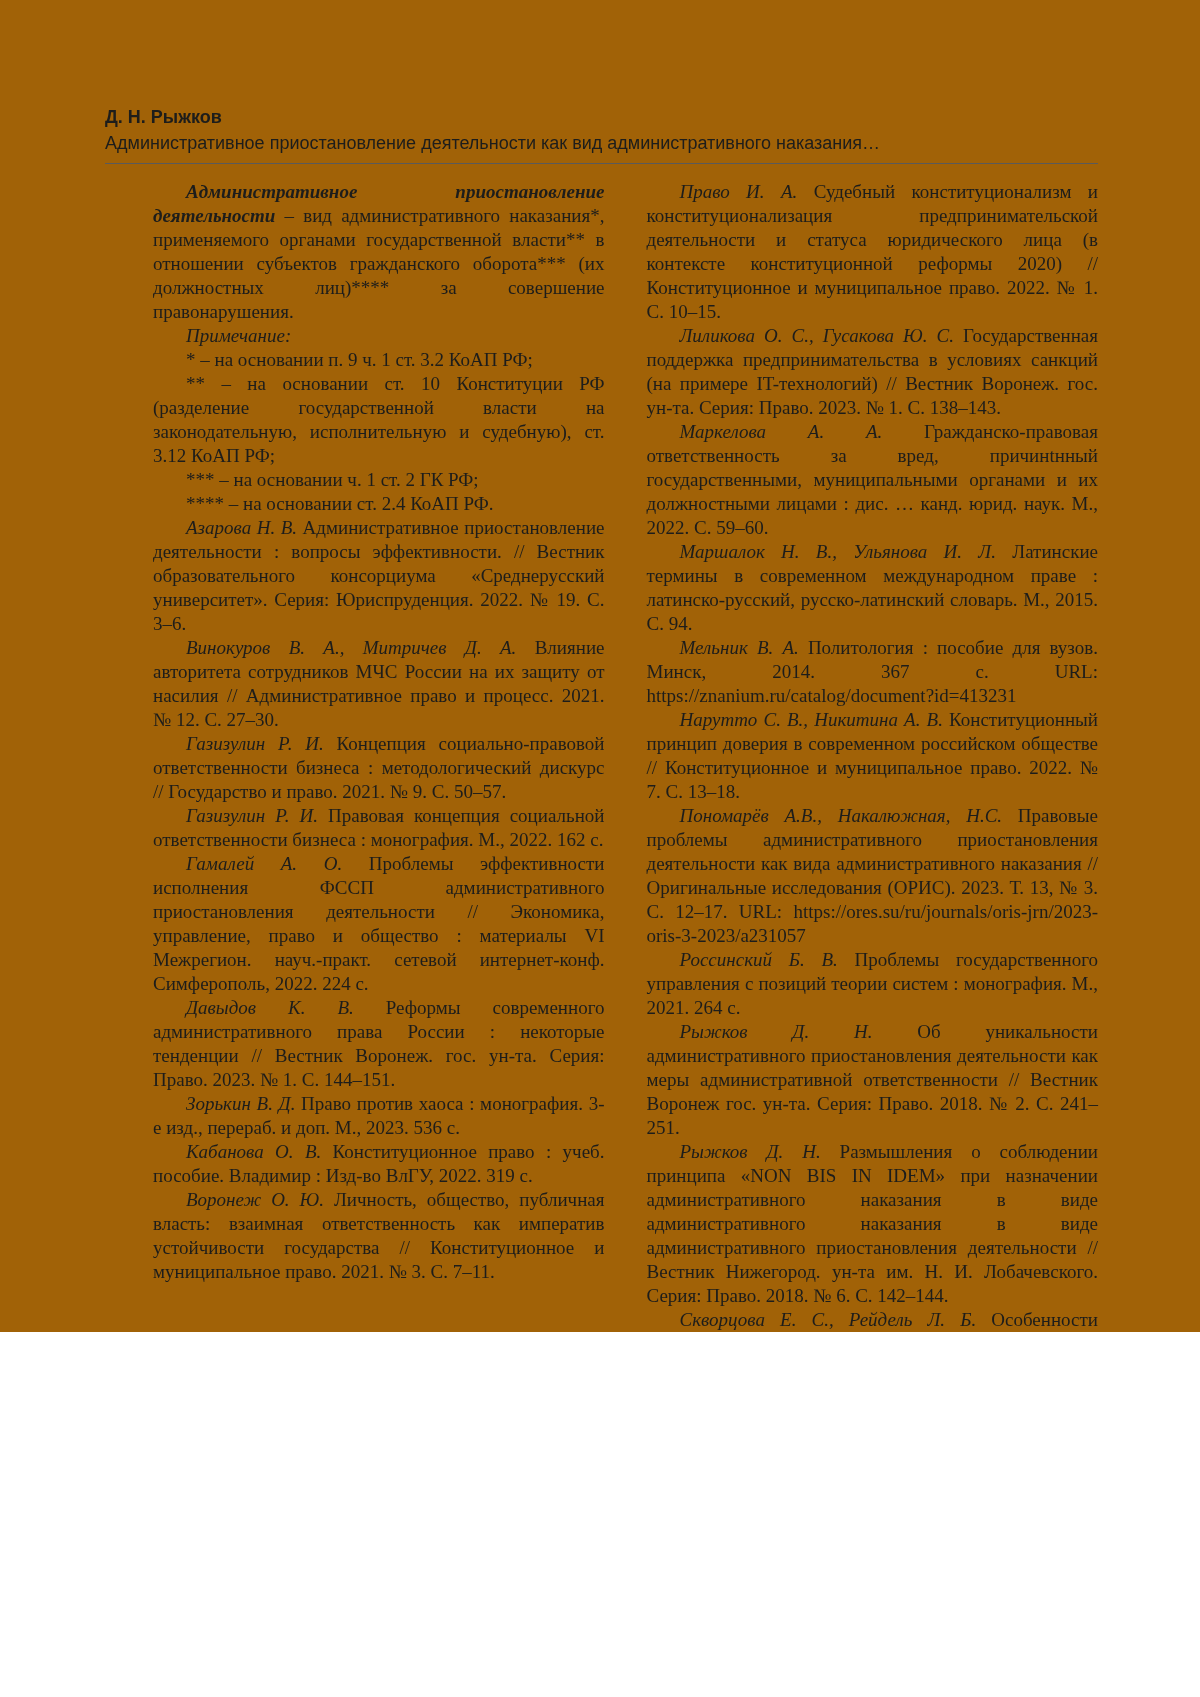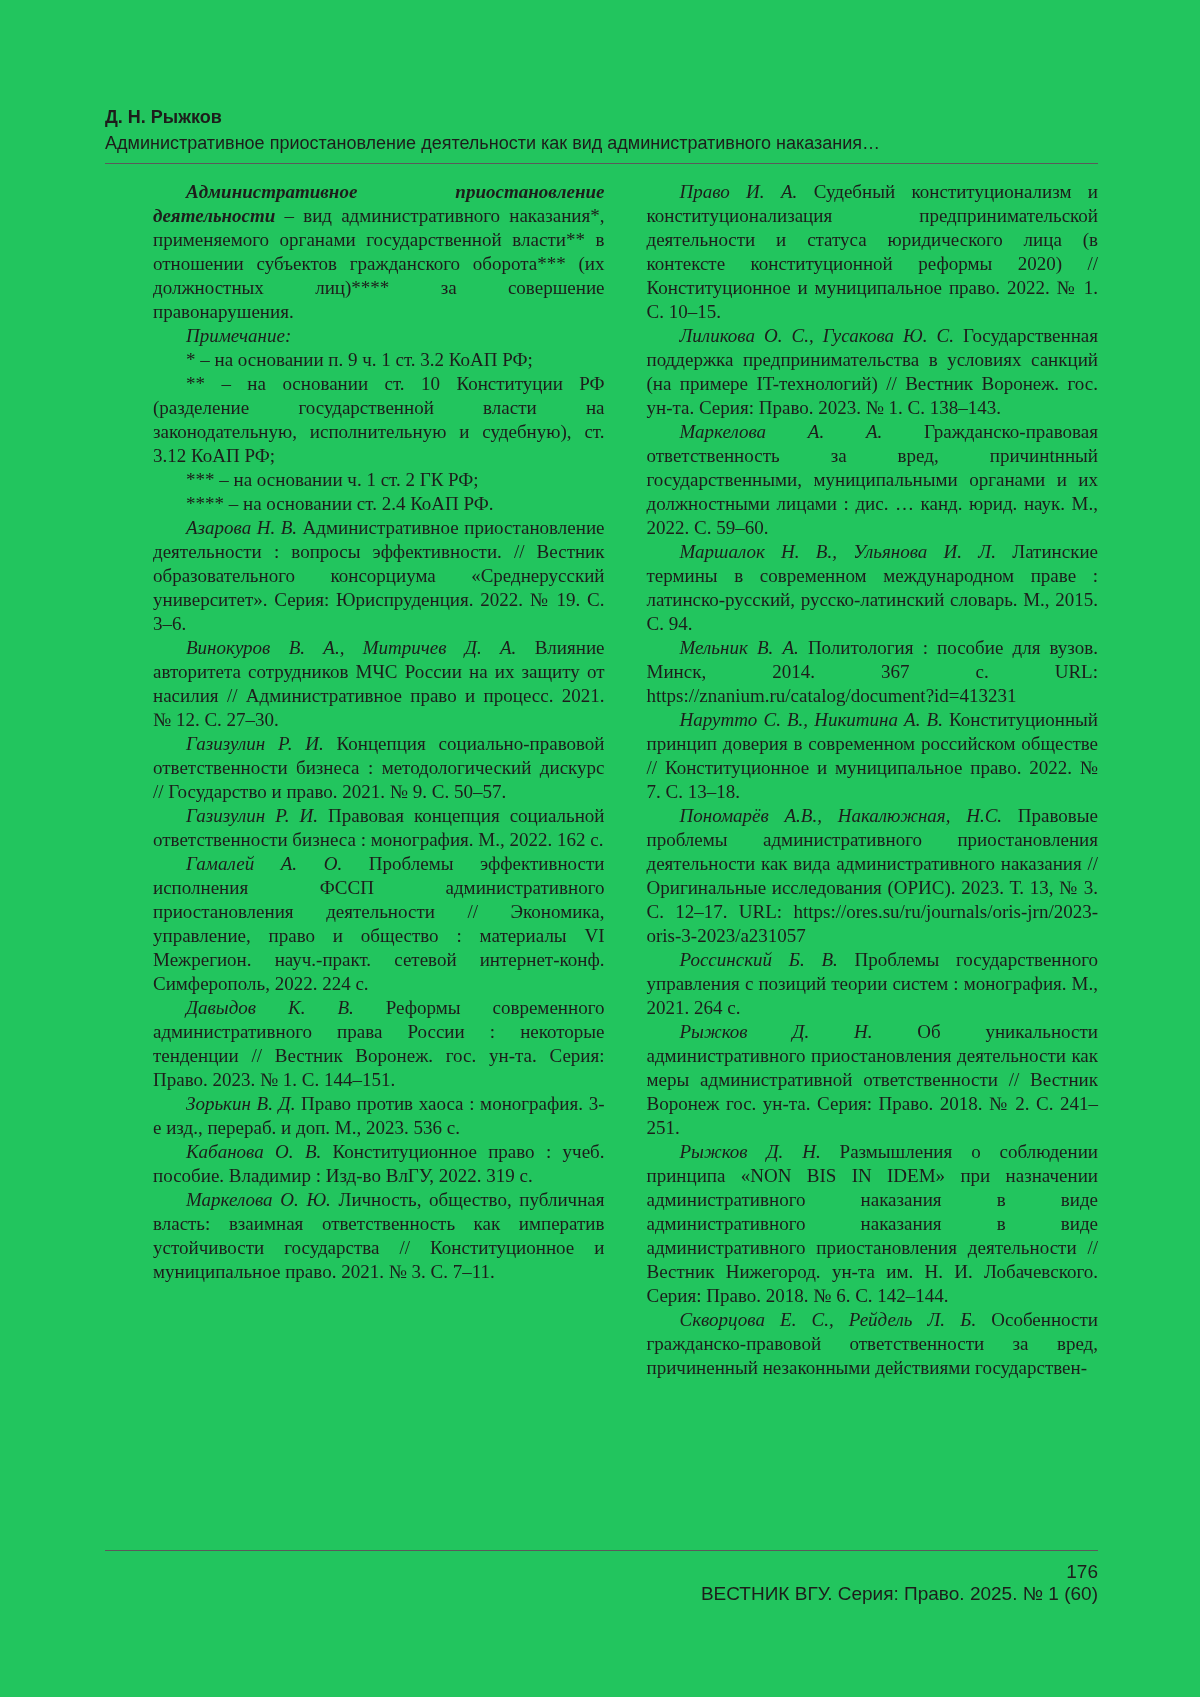--- a/index.html
+++ b/index.html
@@ -5,22 +5,22 @@
   * { margin: 0; padding: 0; box-sizing: border-box; }
   html, body { background: #ffffff; }
   body {
     width: 1200px;
     font-family: "Liberation Serif", "DejaVu Serif", serif;
     color: #1d1d1b;
   }
   .page {
     position: relative;
     width: 1200px;
-    height: 1697px;
-    background: #22c55e;
+    height: 1332px;
+    background: #a16207;
     overflow: hidden;
     outline: 1px solid #e2e2e2;
   }
   .content {
     position: absolute;
     left: 105px;
     right: 102px;
     top: 104px;
   }
   
@@ -104,21 +104,21 @@
 
         <div id="bib-left">
             <p class="para entry"><span class="authors">Азарова Н. В.</span><span> Административное приостановление деятельности : вопросы эффективности. // Вестник образовательного консорциума «Среднерусский университет». Серия: Юриспруденция. 2022. № 19. С. 3–6.</span></p>
             <p class="para entry"><span class="authors">Винокуров В. А., Митричев Д. А.</span><span> Влияние авторитета сотрудников МЧС России на их защиту от насилия // Административное право и процесс. 2021. № 12. С. 27–30.</span></p>
             <p class="para entry"><span class="authors">Газизулин Р. И.</span><span> Концепция социально-правовой ответственности бизнеса : методологический дискурс // Государство и право. 2021. № 9. С. 50–57.</span></p>
             <p class="para entry"><span class="authors">Газизулин Р. И.</span><span> Правовая концепция социальной ответственности бизнеса : монография. М., 2022. 162 с.</span></p>
             <p class="para entry"><span class="authors">Гамалей А. О.</span><span> Проблемы эффективности исполнения ФССП административного приостановления деятельности // Экономика, управление, право и общество : материалы VI Межрегион. науч.-практ. сетевой интернет-конф. Симферополь, 2022. 224 с.</span></p>
             <p class="para entry"><span class="authors">Давыдов К. В.</span><span> Реформы современного административного права России : некоторые тенденции // Вестник Воронеж. гос. ун-та. Серия: Право. 2023. № 1. С. 144–151.</span></p>
             <p class="para entry"><span class="authors">Зорькин В. Д.</span><span> Право против хаоса : монография. 3-е изд., перераб. и доп. М., 2023. 536 с.</span></p>
             <p class="para entry"><span class="authors">Кабанова О. В.</span><span> Конституционное право : учеб. пособие. Владимир : Изд-во ВлГУ, 2022. 319 с.</span></p>
-            <p class="para entry"><span class="authors">Маркелова О. Ю.</span><span> Личность, общество, публичная власть: взаимная ответственность как императив устойчивости государства // Конституционное и муниципальное право. 2021. № 3. С. 7–11.</span></p>
+            <p class="para entry"><span class="authors">Воронеж О. Ю.</span><span> Личность, общество, публичная власть: взаимная ответственность как императив устойчивости государства // Конституционное и муниципальное право. 2021. № 3. С. 7–11.</span></p>
           </div>
       </div>
 
       <div class="col">
         <div id="bib-right">
             <p class="para entry"><span class="authors">Право И. А.</span><span> Судебный конституционализм и конституционализация предпринимательской деятельности и статуса юридического лица (в контексте конституционной реформы 2020) // Конституционное и муниципальное право. 2022. № 1. С. 10–15.</span></p>
             <p class="para entry"><span class="authors">Лиликова О. С., Гусакова Ю. С.</span><span> Государственная поддержка предпринимательства в условиях санкций (на примере IT-технологий) // Вестник Воронеж. гос. ун-та. Серия: Право. 2023. № 1. С. 138–143.</span></p>
             <p class="para entry"><span class="authors">Маркелова А. А.</span><span> Гражданско-правовая ответственность за вред, причинtнный государственными, муниципальными органами и их должностными лицами : дис. … канд. юрид. наук. М., 2022. С. 59–60.</span></p>
             <p class="para entry"><span class="authors">Маршалок Н. В., Ульянова И. Л.</span><span> Латинские термины в современном международном праве : латинско-русский, русско-латинский словарь. М., 2015. С. 94.</span></p>
             <p class="para entry"><span class="authors">Мельник В. А.</span><span> Политология : пособие для вузов. Минск, 2014. 367 с. URL: https://znanium.ru/catalog/document?id=413231</span></p>

